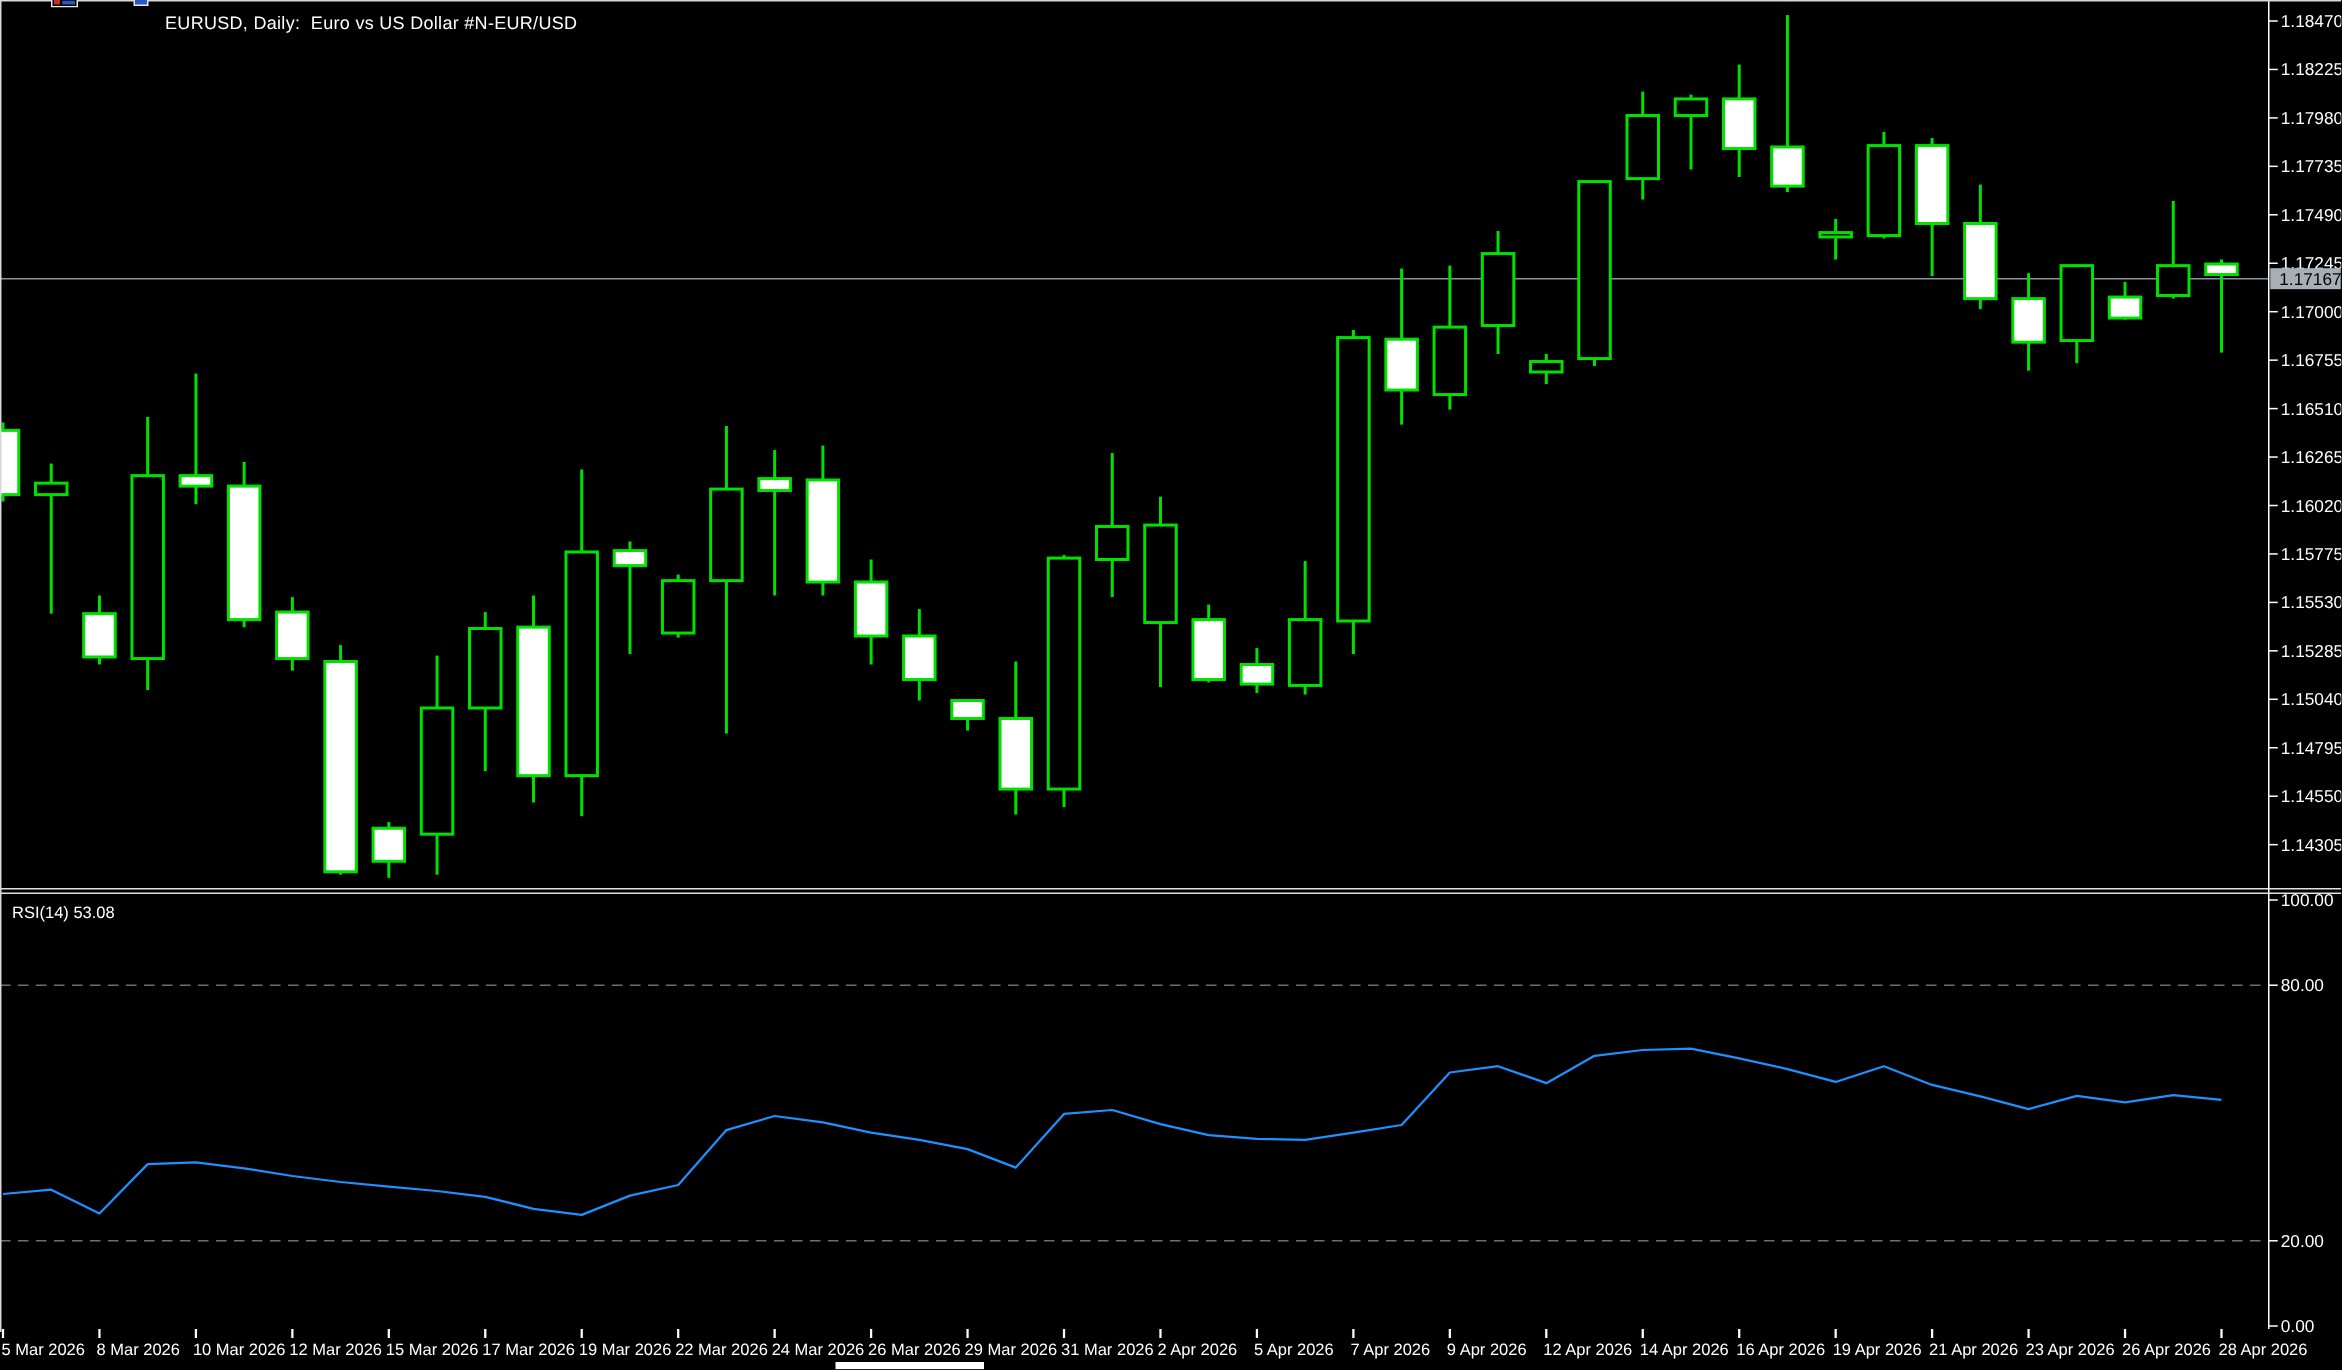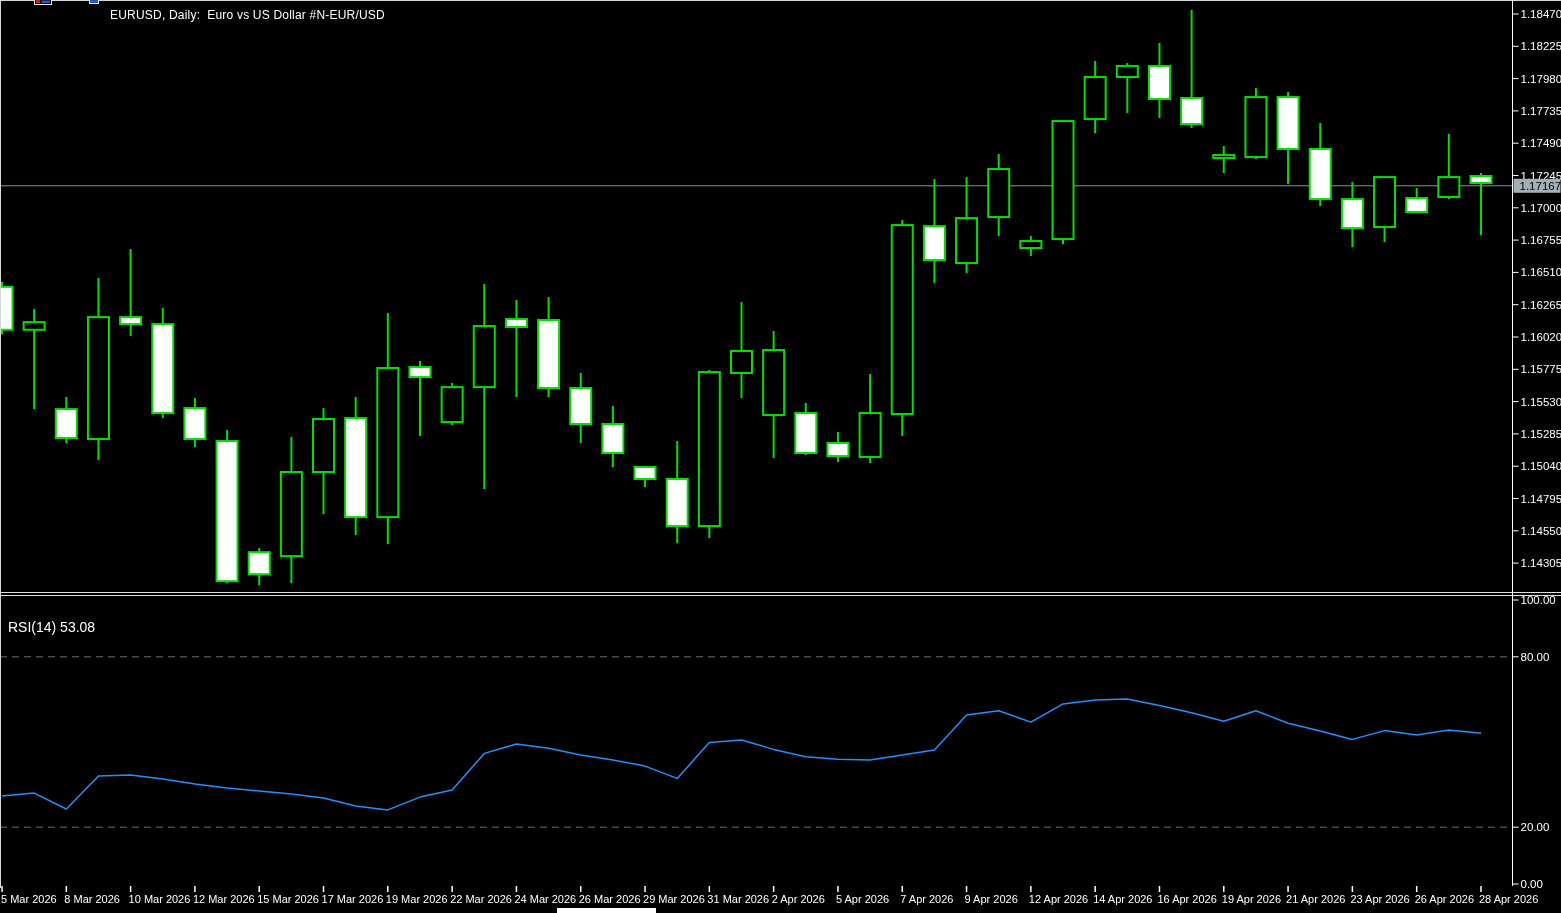--- a/index.html
+++ b/index.html
@@ -9,21 +9,21 @@
   }
   .win-border-top{position:absolute;left:0;top:0;width:1561px;height:1px;background:#d8d8d8;}
   .win-border-left{position:absolute;left:0;top:0;width:1px;height:888px;background:#d8d8d8;}
   .title-bar{
     position:absolute;left:14px;top:4px;height:18px;display:flex;align-items:flex-end;gap:10px;
     color:#fff;font-size:12px;white-space:pre;
   }
   .title-bar .ttl{letter-spacing:.2px;}
   .icon{display:inline-block;position:relative;}
   .rsi-label{
-    position:absolute;left:8px;top:619px;color:#fff;font-size:14px;
+    position:absolute;left:8px;top:603px;color:#fff;font-size:11px;
   }
   svg text{font-family:"Liberation Sans", sans-serif;}
 </style>
 </head>
 <body>
 
 <div class="chart-window">
 
   <svg id="plot" width="1561" height="913" viewBox="0 0 1561 913">
       <rect x="0" y="0" width="1561" height="913" fill="#000000"></rect>

